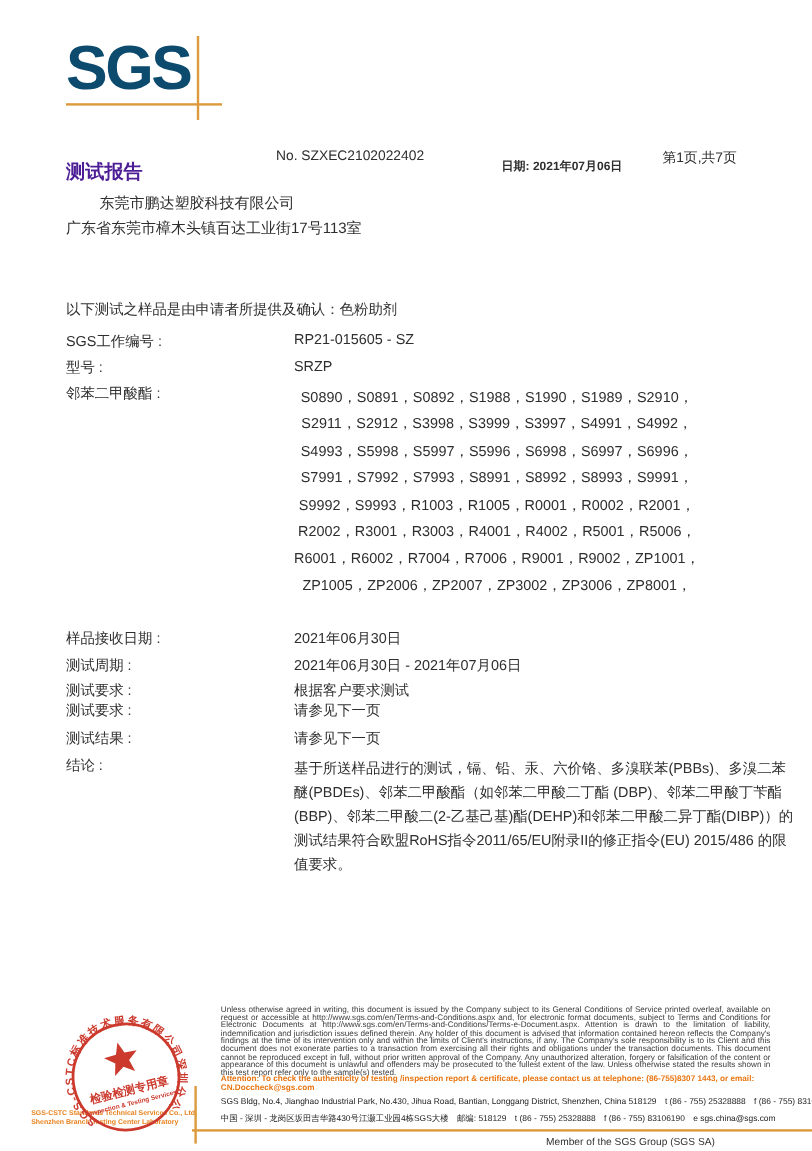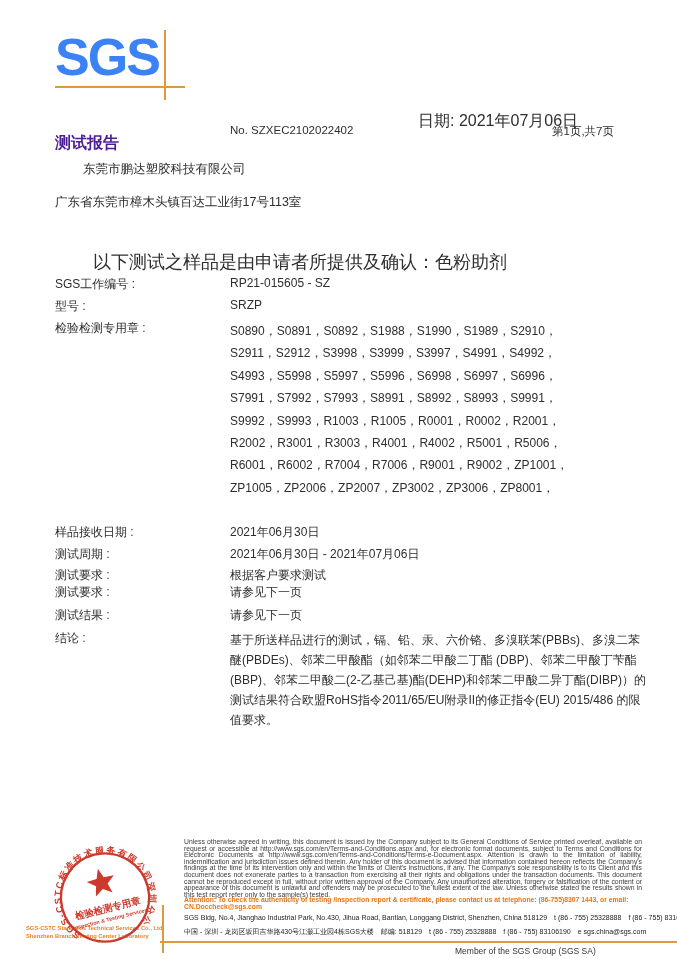--- a/index.html
+++ b/index.html
@@ -2,40 +2,40 @@
 <html><head>
 <meta charset="utf-8">
 <style>
   html,body{margin:0;padding:0;background:#ffffff;}
   #page{
     position:relative;width:677px;height:959px;background:#ffffff;overflow:hidden;
     font-family:"Liberation Sans","DejaVu Sans",sans-serif;color:#2e2e2e;
   }
   
   .sgs-logo{position:absolute;left:55px;top:28px;font-size:52px;font-weight:bold;
-    color:#3b82f6;letter-spacing:-2px;line-height:58px;}
+    color:#0c4a6e;letter-spacing:-2px;line-height:58px;}
   .crop{position:absolute;background:#dd9a3c;}
   #crop-top-v{left:164px;top:30px;width:2px;height:70px;}
   #crop-top-h{left:55px;top:86px;width:130px;height:2px;}
   #crop-bot-v{left:162px;top:905px;width:2px;height:48px;}
   #crop-bot-h{left:160px;top:941px;width:517px;height:2px;}
   
   .rpt-title{position:absolute;left:55px;top:133px;font-size:16px;font-weight:bold;color:#4c1d95;}
   .rpt-no{position:absolute;left:230px;top:124px;font-size:11.5px;}
-  .rpt-date{position:absolute;left:418px;top:111px;font-size:16px;}
+  .rpt-date{position:absolute;left:418px;top:132px;font-size:10px;font-weight:bold;}
   .rpt-page{position:absolute;left:552px;top:124px;font-size:11.5px;}
   
   .company{position:absolute;left:55px;top:161px;font-size:12.5px;margin-left:28px;}
-  .companyaddr{position:absolute;left:55px;top:194px;font-size:12.5px;}
-  .intro{position:absolute;left:55px;top:250px;font-size:18px;margin-left:38px;}
+  .companyaddr{position:absolute;left:55px;top:182px;font-size:12.5px;}
+  .intro{position:absolute;left:55px;top:250px;font-size:12px;}
   
   .row{position:absolute;left:55px;font-size:12px;white-space:nowrap;}
   .row .lbl{display:inline-block;width:175px;vertical-align:top;}
-  .row .val{display:inline-block;vertical-align:top;}
-  .stack div{line-height:22.4px;}
+  .row .val{display:inline-block;vertical-align:top;margin-left:15px;}
+  .stack div{line-height:22.4px;text-align:center;}
   .para{white-space:normal;width:420px;line-height:20px;}
   
   .legal{position:absolute;left:184px;top:839px;width:458px;font-size:6.8px;
     line-height:6.6px;text-align:justify;color:#3b3b3b;}
   .attention{position:absolute;left:184px;top:896px;width:458px;font-size:6.8px;
     line-height:7.2px;font-weight:bold;color:#e87511;}
   .addr{position:absolute;left:184px;width:470px;font-size:7px;color:#222;white-space:nowrap;}
   #addr-en{top:913px;}
   #addr-cn{top:927px;}
   .member{position:absolute;left:455px;top:946px;font-size:8.5px;color:#333;}
@@ -64,21 +64,21 @@
 
   <div class="intro">以下测试之样品是由申请者所提供及确认：色粉助剂</div>
 
   <div class="row" style="top:276px">
     <span class="lbl">SGS工作编号 :</span><span class="val">RP21-015605 - SZ</span>
   </div>
   <div class="row" style="top:298px">
     <span class="lbl">型号 :</span><span class="val">SRZP</span>
   </div>
   <div class="row" style="top:320px">
-    <span class="lbl">检验检测专用章 :</span><span class="val stack">
+    <span class="lbl">邻苯二甲酸酯 :</span><span class="val stack">
       <div>S0890，S0891，S0892，S1988，S1990，S1989，S2910，</div>
       <div>S2911，S2912，S3998，S3999，S3997，S4991，S4992，</div>
       <div>S4993，S5998，S5997，S5996，S6998，S6997，S6996，</div>
       <div>S7991，S7992，S7993，S8991，S8992，S8993，S9991，</div>
       <div>S9992，S9993，R1003，R1005，R0001，R0002，R2001，</div>
       <div>R2002，R3001，R3003，R4001，R4002，R5001，R5006，</div>
       <div>R6001，R6002，R7004，R7006，R9001，R9002，ZP1001，</div>
       <div>ZP1005，ZP2006，ZP2007，ZP3002，ZP3006，ZP8001，</div>
     </span>
   </div>

